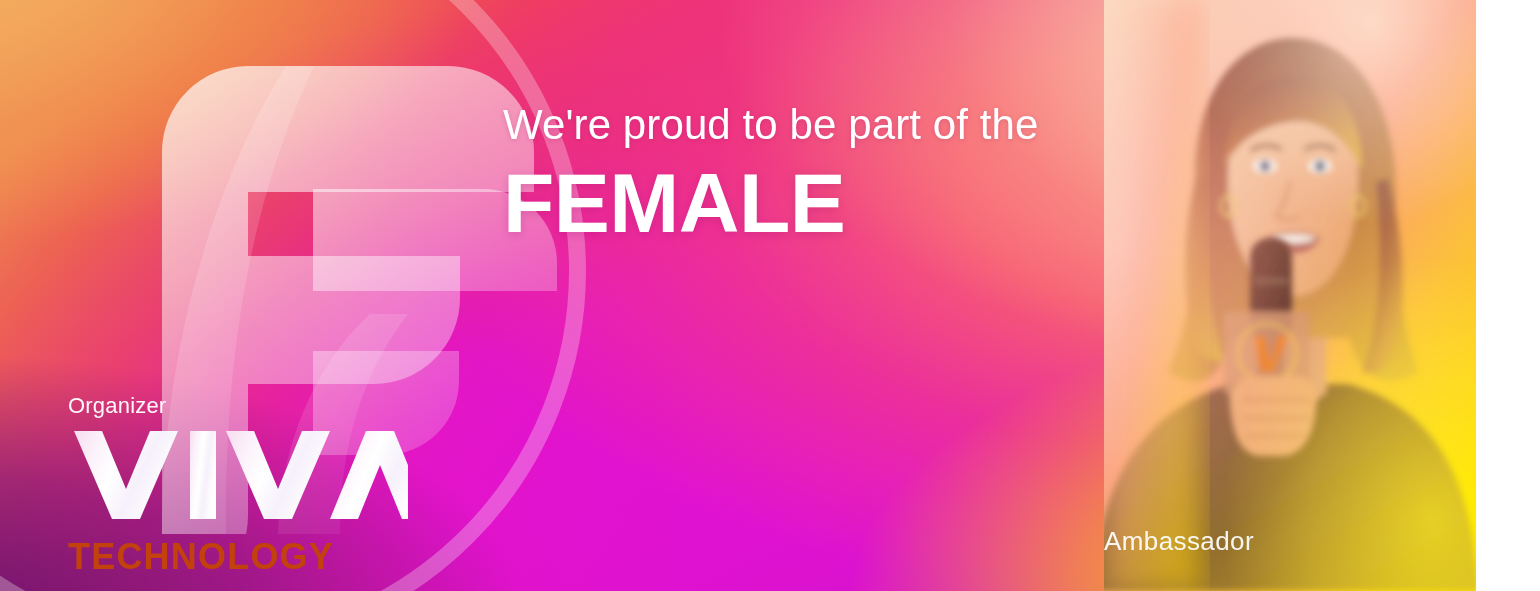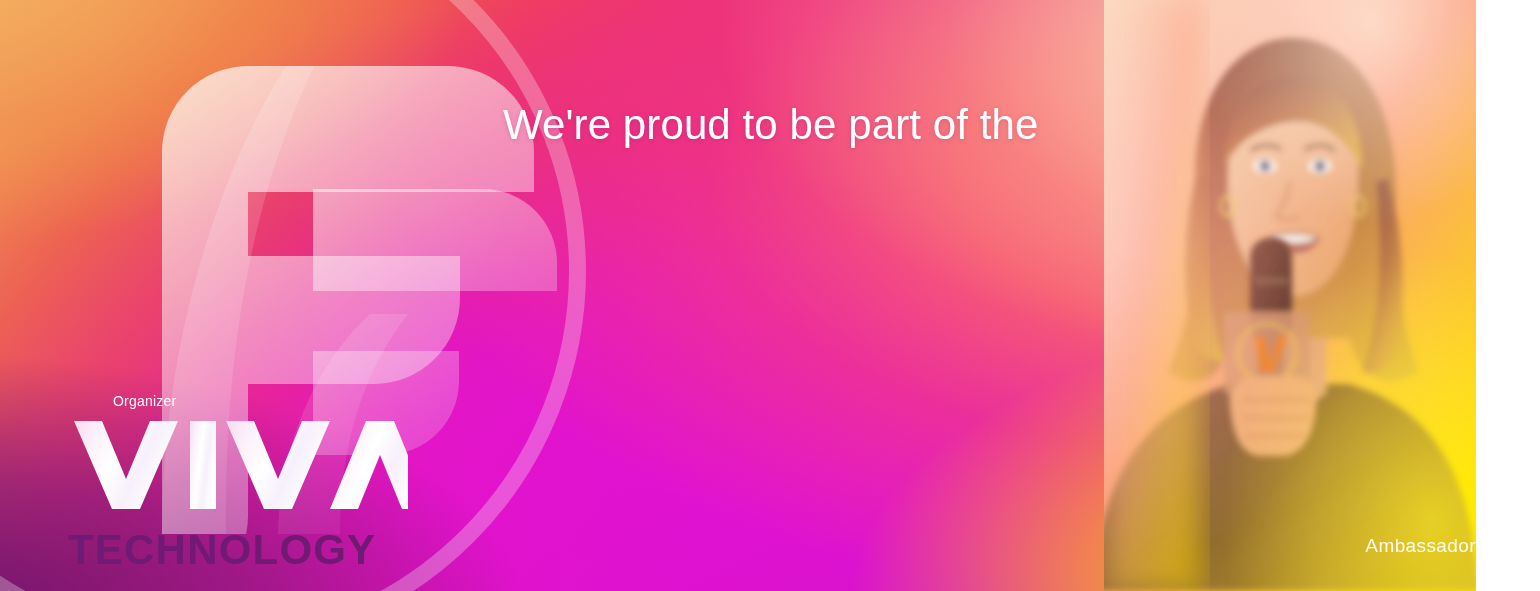--- a/index.html
+++ b/index.html
@@ -88,38 +88,37 @@
     color:#fff;font-size:84px;font-weight:700;
     letter-spacing:-.5px;line-height:.99;
     text-transform:uppercase;
     text-shadow:0 2px 10px rgba(130,10,100,.22);
     white-space:nowrap;
   }
 
   
   .organizer{position:absolute;left:68px;top:393px;}
   .organizer-label{
-    color:#fff;font-size:14px;font-weight:400;letter-spacing:.2px;
+    color:#fff;font-size:22px;font-weight:400;letter-spacing:.2px;
     opacity:.97;
-    margin-left:45px;
   }
   .viva-logo{margin-top:8px;}
 
   
   .portrait{position:absolute;right:0;top:0;width:372px;height:591px;}
   .portrait-tint{position:absolute;inset:0;pointer-events:none;
     background:
       radial-gradient(78% 62% at 88% 88%, rgba(255,214,0,.80) 0%, rgba(255,200,10,.42) 42%, rgba(255,190,30,0) 72%),
       radial-gradient(86% 72% at 4% 42%, rgba(252,92,110,.72) 0%, rgba(252,110,110,.30) 46%, rgba(252,120,110,0) 74%),
       radial-gradient(70% 50% at 72% 4%, rgba(253,222,200,.70) 0%, rgba(253,215,190,0) 68%);
     mix-blend-mode:screen;opacity:.92;
   }
   .ambassador-label{
-    position:absolute;left:0;right:0;bottom:34px;text-align:right;
-    color:rgba(255,255,255,.93);font-size:19px;font-weight:400;
+    position:absolute;left:0;right:0;bottom:34px;text-align:left;
+    color:rgba(255,255,255,.93);font-size:26px;font-weight:400;
     letter-spacing:.4px;
   }
 </style>
 </head>
 <body>
 
 <div id="banner">
 
   <div class="bg-base"></div>
   <div class="bg-magenta"></div>
@@ -158,20 +157,21 @@
                a86 86 0 0 1 -86 86 h-0 v-450 a86 86 0 0 1 86 -86 z" fill="url(#ffgA)"></path>
 
       <path d="M206 52 C150 170 116 320 118 520 L54 520 C54 330 110 160 178 52 z" fill="url(#ffgC)" opacity="0.75"></path>
       <path d="M300 300 C252 362 232 436 232 520 L170 520 C172 430 208 350 262 300 z" fill="url(#ffgC)" opacity="0.55"></path>
     </svg>
   </div>
 
   <div class="copy">
     <div class="tagline">We're proud to be part of the</div>
     <div class="headline">
+      <div class="hl-line">FEMALE</div>
     </div>
   </div>
 
   <div class="organizer">
     <div class="organizer-label">Organizer</div>
     <div class="viva-logo">
       <svg viewBox="0 0 340 112" width="340" height="112" aria-hidden="true">
         <defs>
           <linearGradient id="vivaG" x1="0" y1="0" x2="1" y2="0.4">
             <stop offset="0%" stop-color="#F7DCEF"></stop>
@@ -182,21 +182,21 @@
           </linearGradient>
         </defs>
 
         <g fill="url(#vivaG)">
           <polygon points="6,4 34,4 58,62 82,4 110,4 72,92 44,92"></polygon>
           <rect x="122" y="4" width="26" height="88"></rect>
           <polygon points="158,4 186,4 210,62 234,4 262,4 224,92 196,92"></polygon>
           <polygon points="262,92 290,92 312,38 334,92 362,92 326,4 298,4"></polygon>
         </g>
       </svg>
-      <div style="margin-top:-4px;color:#701a75;font-size:42px;font-weight:700;letter-spacing:1.2px;line-height:1;">TECHNOLOGY</div>
+      <div style="margin-top:-4px;color:#c2410c;font-size:36px;font-weight:700;letter-spacing:1.2px;line-height:1;">TECHNOLOGY</div>
     </div>
   </div>
 
   <div class="portrait">
     <svg viewBox="0 0 372 591" width="372" height="591" aria-hidden="true">
       <defs>
         <linearGradient id="pbg" x1="0" y1="0" x2="0.85" y2="1">
           <stop offset="0%" stop-color="#FBD9BE"></stop>
           <stop offset="22%" stop-color="#FBC0A8"></stop>
           <stop offset="48%" stop-color="#FB9C7E"></stop>

